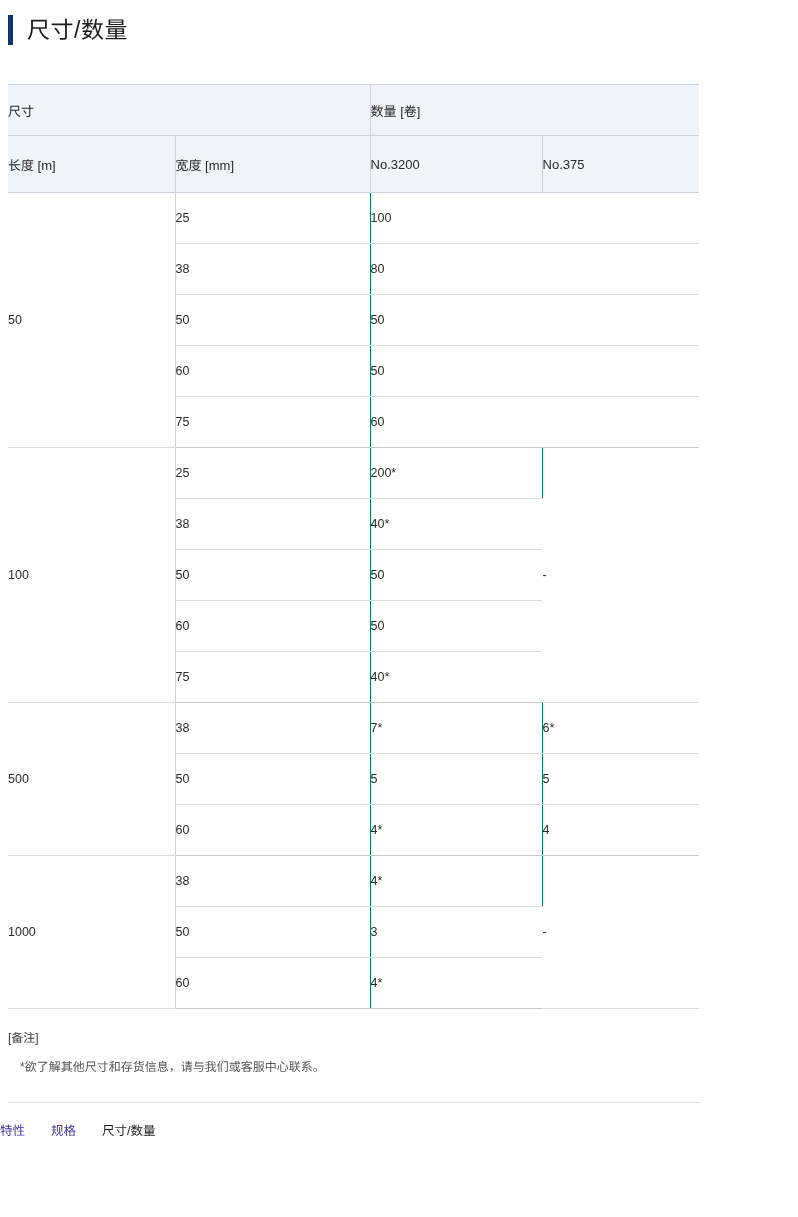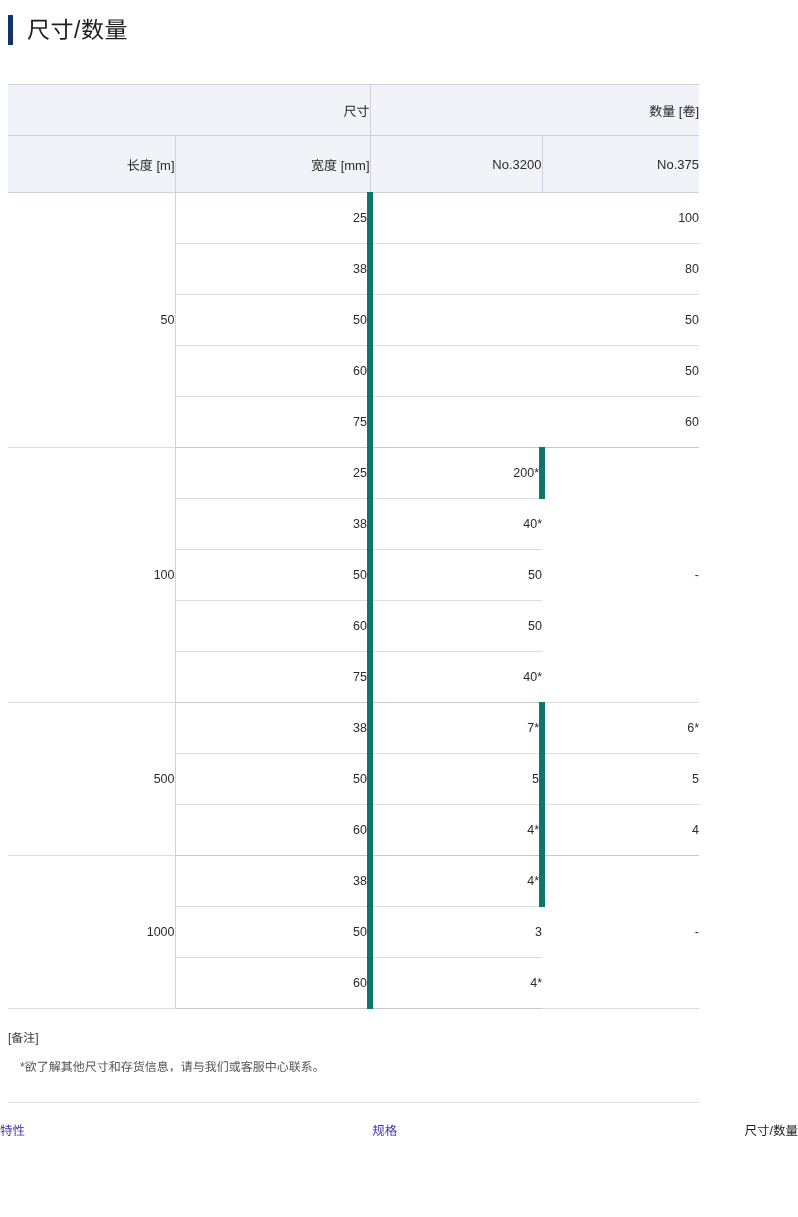--- a/index.html
+++ b/index.html
@@ -50,21 +50,21 @@
     width: 691px;
     font-size: 12.5px;
   }
   table.spec-table col.c-len   { width: 167px; }
   table.spec-table col.c-wid   { width: 195px; }
   table.spec-table col.c-3200  { width: 172px; }
   table.spec-table col.c-375   { width: 157px; }
 
   table.spec-table th,
   table.spec-table td {
-    text-align: right;
+    text-align: left;
     vertical-align: middle;
     padding: 0;
     font-weight: 400;
     color: #2a2a2a;
   }
 
   
   thead th {
     background: #f1f3f8;
     height: 50px;
@@ -78,21 +78,21 @@
   }
   thead th:last-child {
     border-right: none;
   }
   thead tr.hdr-top th { height: 50px; }
   thead tr.hdr-sub th { height: 56px; }
 
   
   tbody td {
     height: 50px;
-    border-right: 6px solid #0f766e;
+    border-right: 1px solid #0f766e;
     border-bottom: 1px solid #dddddd;
     font-size: 12.5px;
     color: #2b2b2b;
   }
   tbody td:last-child { border-right: none; }
   tbody td.len-cell {
     border-right: 1px solid #d2d2d2;
   }
   
   tbody tr.group-end > td {
@@ -126,21 +126,21 @@
   
   .footer-divider {
     margin: 26px 0 0 8px;
     width: 692px;
     height: 1px;
     background: #e2e2e2;
   }
   .footer-nav {
     margin-top: 17px;
     display: flex;
-    justify-content: space-between;
+    justify-content: flex-start;
     align-items: center;
     gap: 26px;
     font-size: 12.5px;
   }
   .footer-nav a {
     color: #4238a8;
     text-decoration: none;
   }
   .footer-nav .current {
     color: #1d1d1d;

